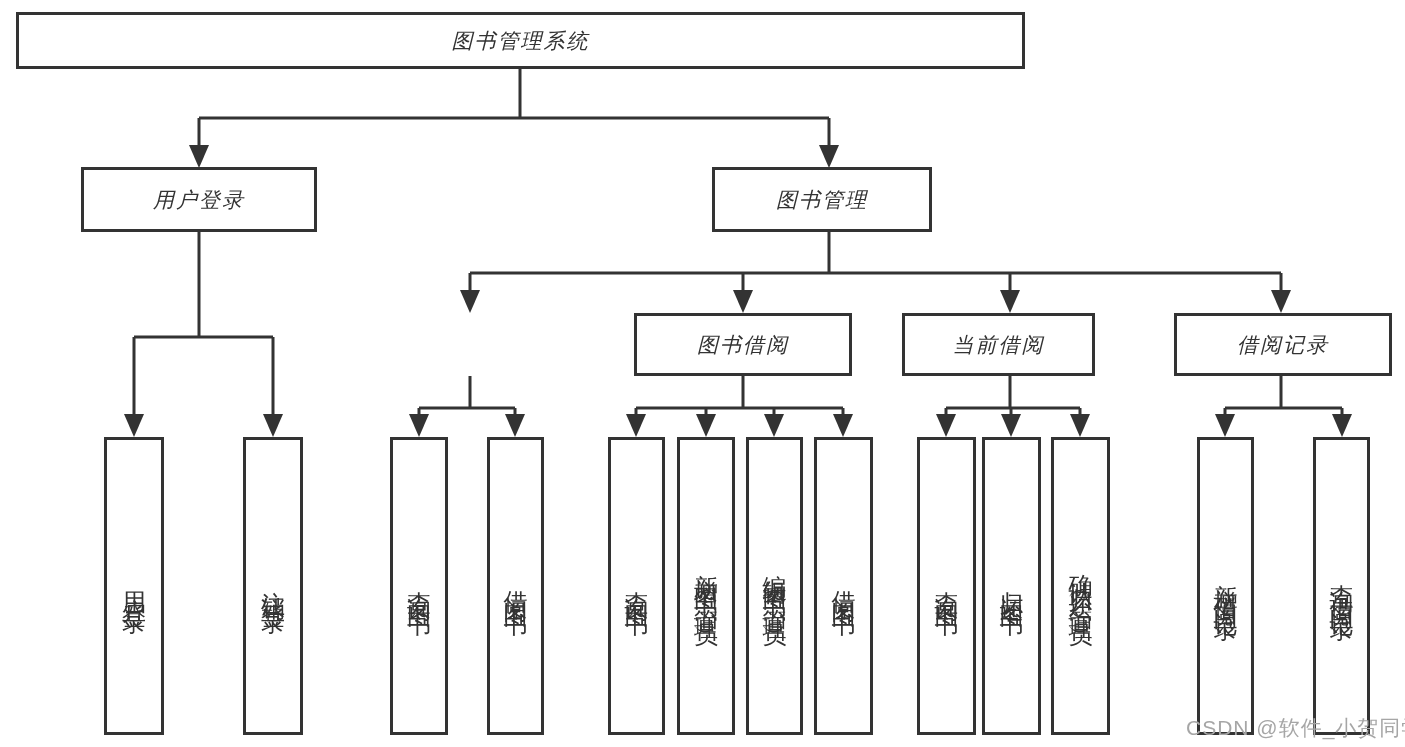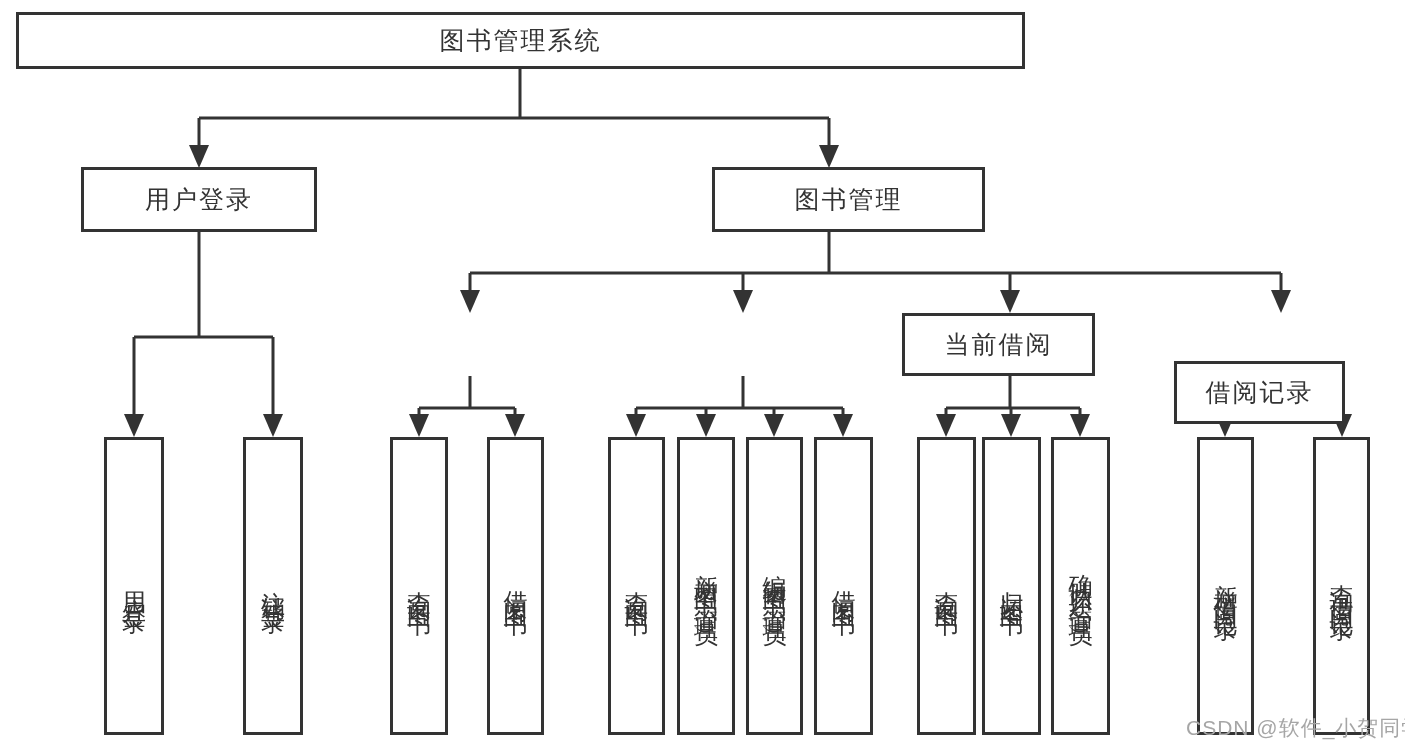--- a/index.html
+++ b/index.html
@@ -37,23 +37,24 @@
     box-sizing: border-box;
     border: 3px solid #333333;
     background: #ffffff;
     display: flex;
     align-items: center;
     justify-content: center;
     z-index: 2;
     color: #333333;
   }
   .hbox {
-    font-size: 25px;
+    font-size: 21px;
     letter-spacing: 2px;
     white-space: nowrap;
+    font-style: italic;
   }
   .leaf {
     writing-mode: vertical-rl;
     text-orientation: mixed;
     font-size: 24px;
     letter-spacing: 7px;
     line-height: 1.0;
   }
   .watermark {
     position: absolute;
@@ -110,24 +111,25 @@
     <g>
       <path d="M1281 376 V408 M1225 408 H1342 M1225 408 V414 M1342 408 V414"></path>
       <polygon points="1215,414 1235,414 1225,437"></polygon>
       <polygon points="1332,414 1352,414 1342,437"></polygon>
     </g>
   </svg>
 
   <div class="box hbox" style="left:16px; top:12px; width:1009px; height:57px;">图书管理系统</div>
 
   <div class="box hbox" style="left:81px; top:167px; width:236px; height:65px;">用户登录</div>
-  <div class="box hbox" style="left:712px; top:167px; width:273px; height:65px;">图书管理</div>
+  <div class="box hbox" style="left:712px; top:167px; width:220px; height:65px;">图书管理</div>
 
+  <div class="box hbox" style="left:634px; top:313px; width:218px; height:63px;">图书借阅</div>
   <div class="box hbox" style="left:902px; top:313px; width:193px; height:63px;">当前借阅</div>
-  <div class="box hbox" style="left:1174px; top:313px; width:171px; height:63px;margin-top:48px;">借阅记录</div>
+  <div class="box hbox" style="left:1174px; top:313px; width:218px; height:63px;">借阅记录</div>
 
   <div class="box leaf" style="left:104px; top:437px; width:60px; height:298px;">用户登录</div>
   <div class="box leaf" style="left:243px; top:437px; width:60px; height:298px;">注销登录</div>
 
   <div class="box leaf" style="left:390px; top:437px; width:58px; height:298px;">查询图书</div>
   <div class="box leaf" style="left:487px; top:437px; width:57px; height:298px;">借阅图书</div>
 
   <div class="box leaf" style="left:608px; top:437px; width:57px; height:298px;">查询图书</div>
   <div class="box leaf" style="left:677px; top:437px; width:58px; height:298px;">新增图书（管理员）</div>
   <div class="box leaf" style="left:746px; top:437px; width:57px; height:298px;">编辑图书（管理员）</div>

